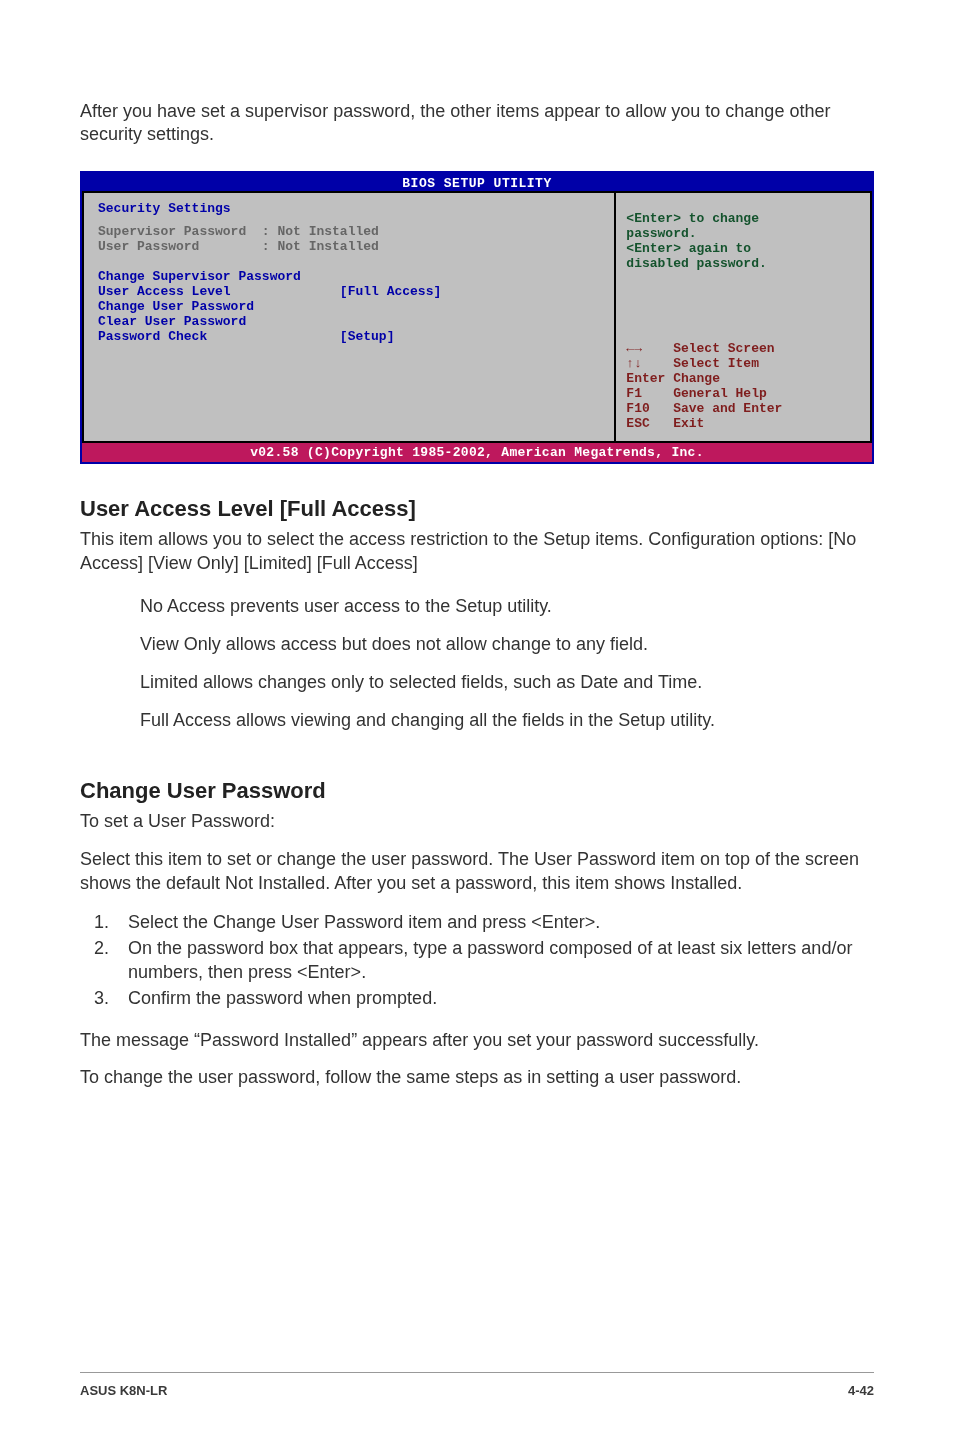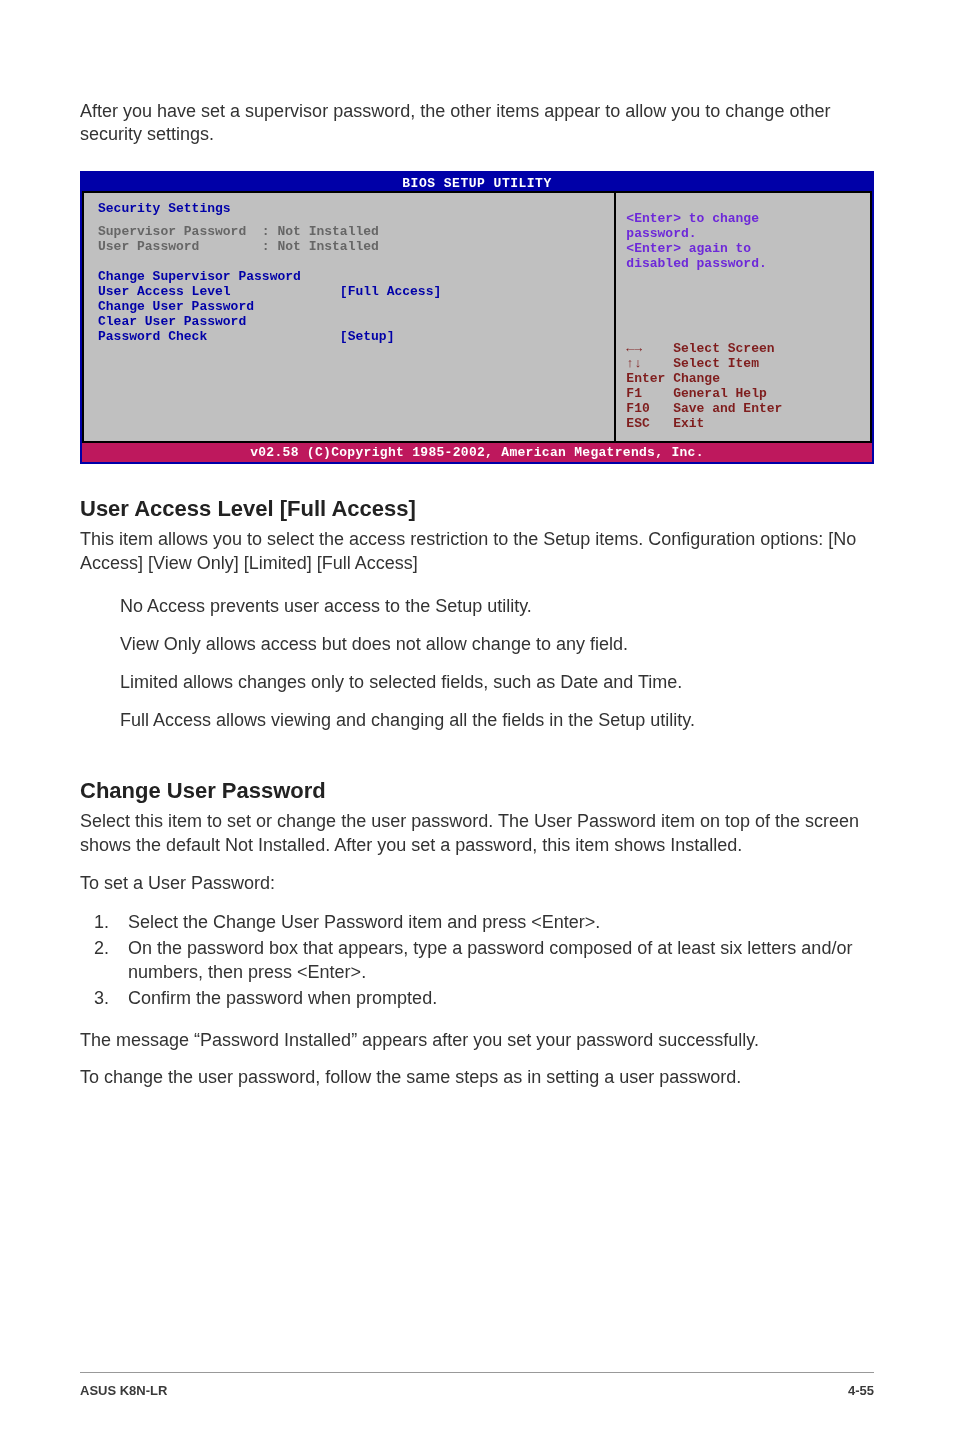--- a/index.html
+++ b/index.html
@@ -92,21 +92,21 @@
     margin-top: 32px;
     margin-bottom: 6px;
     color:#222;
   }
   .para {
     font-size: 18px;
     line-height: 1.32;
     margin-bottom: 14px;
   }
   .indent-list {
-    margin-left: 40px;
+    margin-left: 60px;
     margin-top: 6px;
   }
   .indent-list .li {
     font-size: 18px;
     line-height: 1.32;
     margin-bottom: 14px;
   }
   ol.steps {
     font-size:18px;
     line-height:1.35;
@@ -141,21 +141,21 @@
         <div class="dim line"><span>Supervisor Password</span>  <span>: Not Installed</span></div>
         <div class="dim line"><span>User Password</span>        <span>: Not Installed</span></div>
         <br>
         <div class="line" style="color:#0000a8">Change Supervisor Password</div>
         <div class="line" style="color:#0000a8"><span>User Access Level</span>              <span>[Full Access]</span></div>
         <div class="line" style="color:#0000a8">Change User Password</div>
         <div class="line" style="color:#0000a8">Clear User Password</div>
         <div class="line" style="color:#0000a8"><span>Password Check</span>                 <span>[Setup]</span></div>
       </div>
       <div class="bios-right">
-        <div class="help-block" style="color:#6d28d9">
+        <div class="help-block" style="color:#14532d">
           <div>&lt;Enter&gt; to change</div>
           <div>password.</div>
           <div>&lt;Enter&gt; again to</div>
           <div>disabled password.</div>
         </div>
         <div class="nav-block" style="color:#7f1d1d">
           <div class="nav-line">←→    <span>Select Screen</span></div>
           <div class="nav-line">↑↓    <span>Select Item</span></div>
           <div class="nav-line">Enter Change</div>
           <div class="nav-line">F1    General Help</div>
@@ -170,28 +170,28 @@
   <h2 class="sect">User Access Level [Full Access]</h2>
   <p class="para">This item allows you to select the access restriction to the Setup items. Configuration options: [No Access] [View Only] [Limited] [Full Access]</p>
   <div class="indent-list">
     <div class="li">No Access prevents user access to the Setup utility.</div>
     <div class="li">View Only allows access but does not allow change to any field.</div>
     <div class="li">Limited allows changes only to selected fields, such as Date and Time.</div>
     <div class="li">Full Access allows viewing and changing all the fields in the Setup utility.</div>
   </div>
 
   <h2 class="sect">Change User Password</h2>
+  <p class="para">To set a User Password:</p>
   <p class="para">Select this item to set or change the user password. The User Password item on top of the screen shows the default Not Installed. After you set a password, this item shows Installed.</p>
-  <p class="para">To set a User Password:</p>
   <ol class="steps">
     <li>Select the Change User Password item and press &lt;Enter&gt;.</li>
     <li>On the password box that appears, type a password composed of at least six letters and/or numbers, then press &lt;Enter&gt;.</li>
     <li>Confirm the password when prompted.</li>
   </ol>
   <p class="para">The message “Password Installed” appears after you set your password successfully.</p>
   <p class="para">To change the user password, follow the same steps as in setting a user password.</p>
 
   <div class="footer">
     <span>ASUS K8N-LR</span>
-    <span>4-55</span>
+    <span>4-42</span>
   </div>
 
 </div>
 
 </body></html>

